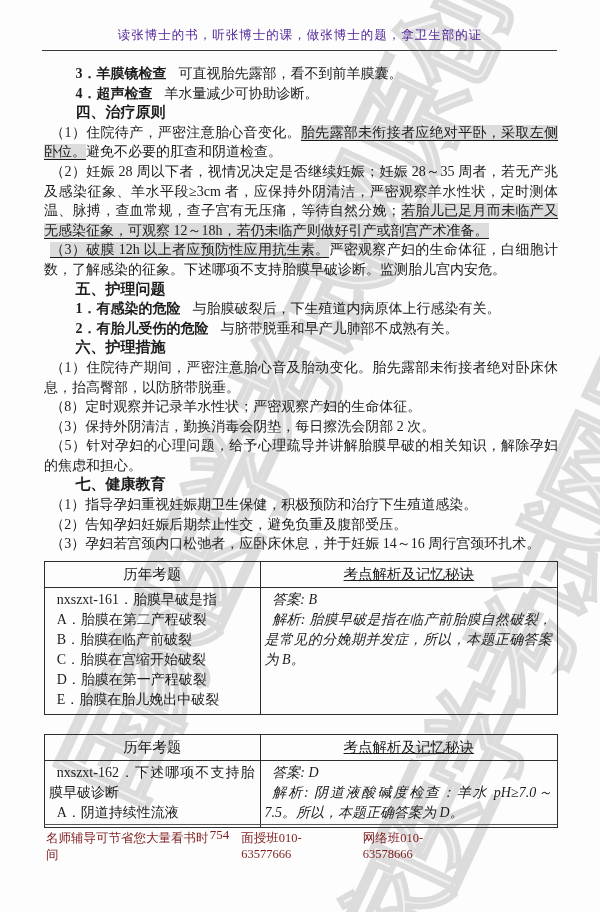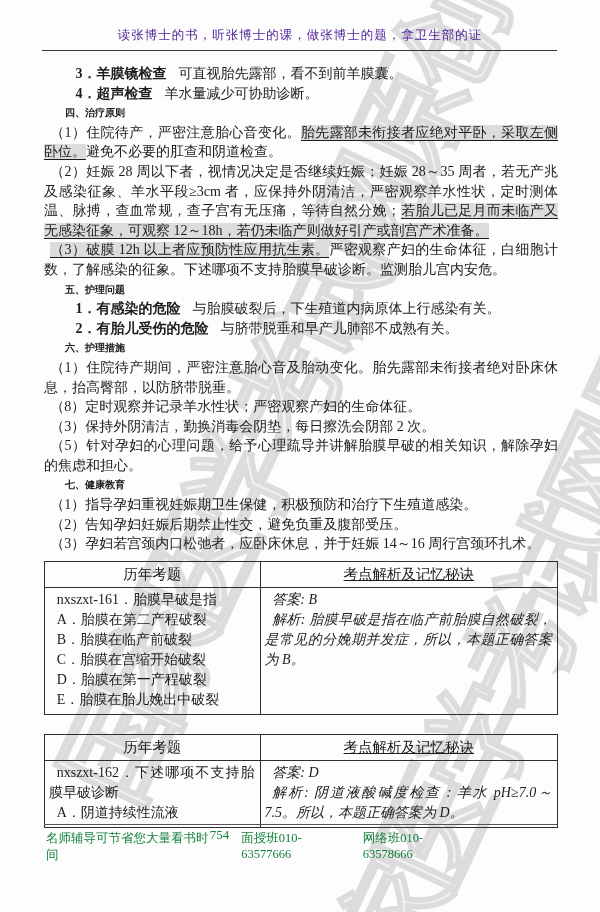--- a/index.html
+++ b/index.html
@@ -28,40 +28,40 @@
     border-top:1.6px solid #3a3a3a; height:0;
   }
   
   .content {
     position:absolute; top:64px; left:44px; width:514px; z-index:1;
     font-size:14px; line-height:19.6px; text-align:justify;
   }
   .content p, .content h3 { margin:0; padding:0; }
   .num-item { text-indent:2.25em; }
   .num-item .lbl { font-weight:bold; margin-right:0.85em; }
-  .sec-title { font-size:10px; font-weight:bold; text-indent:2.1em; line-height:19.6px; }
+  .sec-title { font-size:15px; font-weight:bold; text-indent:2.1em; line-height:19.6px; }
   .para { text-indent:0.45em; }
   .hl { background:#dcdcdc; border-bottom:1.4px solid #1c1c1c; }
   
   .qa-table { width:100%; border-collapse:collapse; font-size:14px; line-height:20px; table-layout:fixed; }
   .qa-table.t1 { margin-top:7px; }
   .qa-table.t2 { margin-top:19px; }
   .qa-table th, .qa-table td { border:1.2px solid #2e2e2e; vertical-align:top; }
   .qa-table th { font-weight:normal; font-size:14.5px; text-align:center; padding:2px 16px 3px; }
   .qa-table td { padding:2px 5px 4px 4px; }
   .col-q { width:41%; }
   .col-a { width:59%;text-decoration:underline; }
   .q-id  { text-indent:0.55em; }
   .q-opt { text-indent:0.55em; }
   .ans, .ana { font-style:italic; text-indent:0.55em; }
   
   .footer-rule { position:absolute; left:44px; top:824px; width:513px; border-top:1px solid #555; height:0; z-index:1; }
   .footer {
     position:absolute; left:46px; top:830px; width:508px; z-index:1;
-    display:flex; align-items:baseline; font-size:12.5px; color:#15803d;
+    display:flex; align-items:baseline; font-size:12.5px; color:#7f1d1d;
     padding-right:0;
   }
   .footer .spacer { flex:1; }
   .pagenum { font-size:13px; position:relative; top:-3px; margin-right:12px; }
   .phone1 { margin-right:18px; }
   .phone2 { margin-right:88px; }
 </style>
 </head>
 <body>
 

